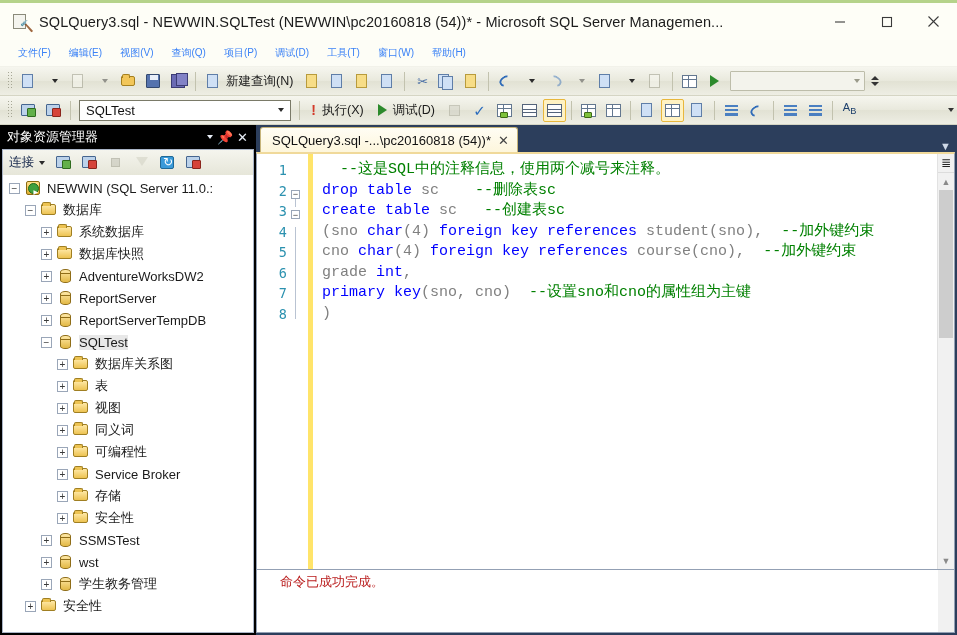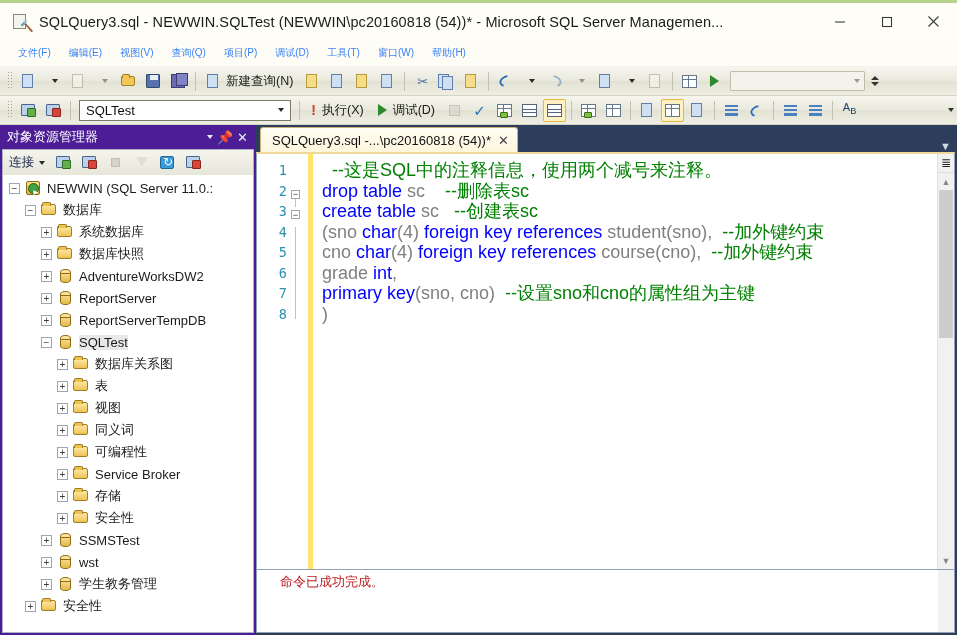--- a/index.html
+++ b/index.html
@@ -144,21 +144,21 @@
   .dbcombo .val { flex: 1; white-space: nowrap; overflow: hidden; }
   .dbcombo .caret { border-top-color:#2a2a2a; margin-right:4px; }
   .tb-overflow { margin-left:auto; margin-right:3px; display:flex; align-items:center; }
 
   
   .body { flex: 1; display: flex; min-height: 0; background: #293955; }
 
   
   .oe {
     width: 256px; flex: 0 0 256px; display: flex; flex-direction: column;
-    background: #4c1d95; padding: 0 2px 2px 2px;
+    background: #000000; padding: 0 2px 2px 2px;
   }
   .oe-head {
     height: 24px; display: flex; align-items: center;
     color: #fff; font-size: 13px; padding: 0 3px 0 5px;
   }
   .oe-head .ttl { flex: 1; white-space: nowrap; }
   .oe-head .hbtn { width: 17px; height: 17px; display:flex; align-items:center; justify-content:center; color:#e8eef7; }
   .pin { font-size: 13px; transform: rotate(0deg); }
   .oe-tb {
     height: 26px; background: linear-gradient(to bottom,#f5f5ee,#e6e6d9);
@@ -218,22 +218,22 @@
   }
   .yellow-bar { width: 5px; background: #ffe46a; flex: 0 0 5px; margin-right: 3px; }
   .fold-col { width: 14px; position: relative; }
   .fold-box {
     position: absolute; width: 9px; height: 9px; border: 1px solid #9aa6b8; background: #fff;
     display: flex; align-items: center; justify-content: center; font-size: 9px; line-height: 8px; color: #333;
   }
   .fold-line { position: absolute; width: 1px; background: #b9c3d2; left: 4px; }
   .code-text {
     flex: 1; padding: 6px 12px 0 6px; overflow: hidden;
-    font-family: Liberation Sans, sans-serif;
-    font-size: 18px; line-height: 20.5px; white-space: pre; color: #111;
+    font-family: Liberation Mono, monospace;
+    font-size: 15px; line-height: 20.5px; white-space: pre; color: #111;
   }
   .c-com { color: #008000; }
   .c-kw  { color: #0000ff; }
   .c-gry { color: #808080; }
   .c-txt { color: #111; }
   .editor-vscroll {
     width: 17px; flex: 0 0 17px; background: #f1f1f1; display: flex; flex-direction: column;
     border-left: 1px solid #e2e2e2;
   }
   .sc-arrow { height: 17px; display: flex; align-items: center; justify-content: center; color: #8a8a8a; font-size: 9px; }

